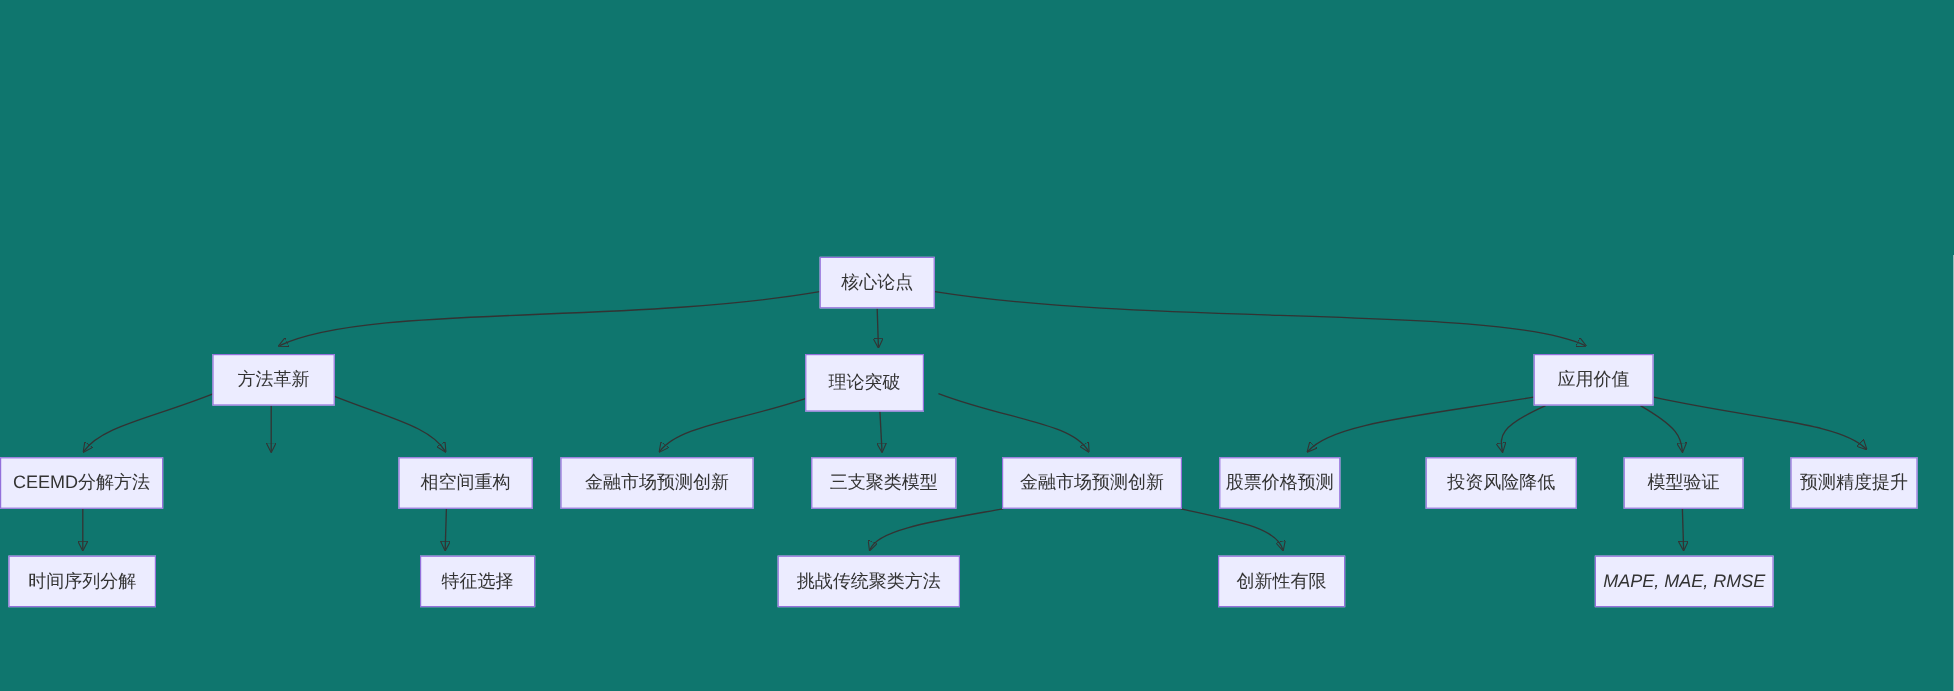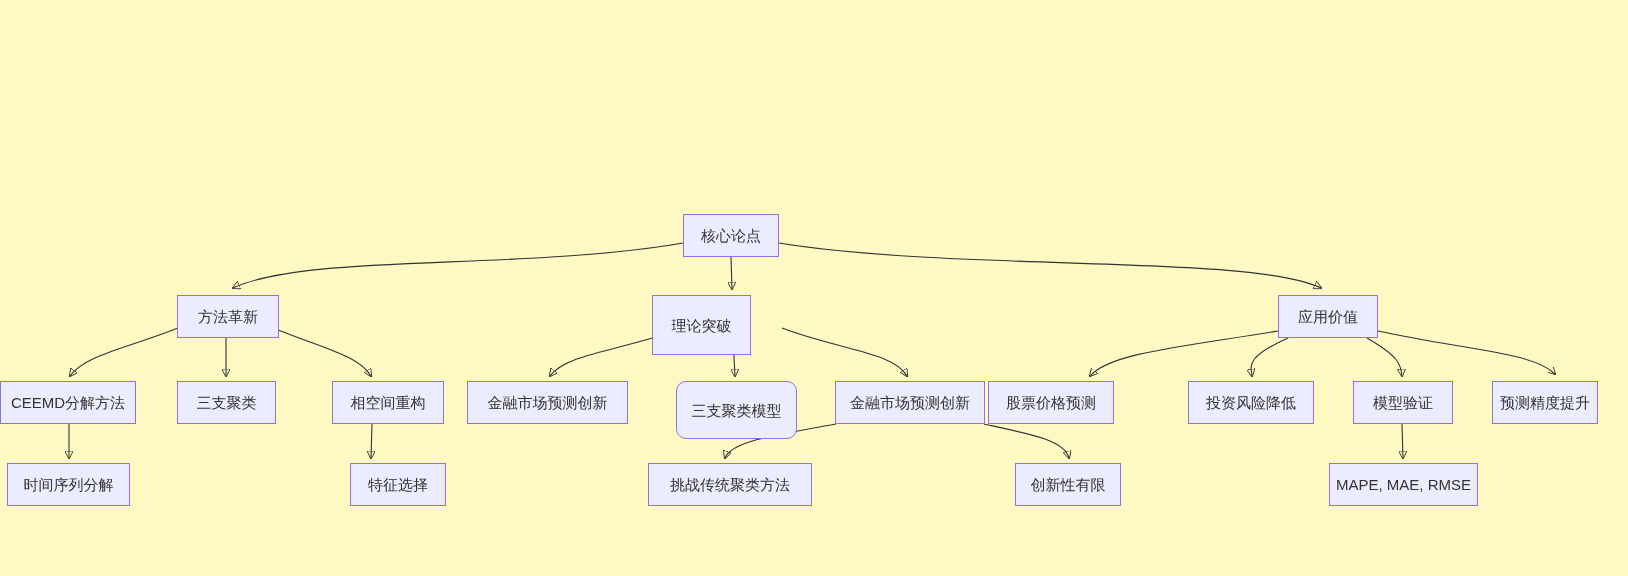--- a/index.html
+++ b/index.html
@@ -5,21 +5,21 @@
   html, body {
     margin: 0;
     padding: 0;
     background: #ffffff;
     font-family: "Liberation Sans", "DejaVu Sans", sans-serif;
   }
   .canvas {
     position: relative;
     width: 1628px;
     height: 576px;
-    background: #fef9c3;
+    background: #0f766e;
     overflow: hidden;
   }
   .edges {
     position: absolute;
     left: 0;
     top: 0;
     width: 1628px;
     height: 576px;
   }
   .edges path {
@@ -72,65 +72,62 @@
     <path marker-end="url(#arrow)" d="M 984 424 C 1030 434, 1064 440, 1069 458"></path>
     <path marker-end="url(#arrow)" d="M 1402 424 L 1403 458"></path>
   </svg>
 
   <div class="node" style="left:683px;  top:214px; width:96px;  height:43px;">
       <span>核心论点</span>
     </div>
   <div class="node" style="left:177px;  top:295px; width:102px;  height:43px;">
       <span>方法革新</span>
     </div>
-  <div class="node" style="left:652px;  top:295px; width:99px;  height:60px;">
+  <div class="node" style="left:671px;  top:295px; width:99px;  height:48px;font-family:Liberation Mono, monospace;">
       <span>理论突破</span>
     </div>
   <div class="node" style="left:1278px; top:295px; width:100px; height:43px;text-align:center;">
       <span>应用价值</span>
     </div>
   <div class="node" style="left:0;    top:381px; width:136px; height:43px;">
       <span>CEEMD分解方法</span>
     </div>
-  <div class="node" style="left:177px;  top:381px; width:99px;  height:43px;">
-      <span>三支聚类</span>
-    </div>
   <div class="node" style="left:316px;  top:381px; width:112px; height:43px;margin-left:16px;">
       <span>相空间重构</span>
     </div>
   <div class="node" style="left:467px;  top:381px; width:161px; height:43px;">
       <span>金融市场预测创新</span>
     </div>
-  <div class="node" style="left:676px;  top:381px; width:121px; height:58px;border-radius:10px;">
+  <div class="node" style="left:676px;  top:381px; width:121px; height:43px;">
       <span>三支聚类模型</span>
     </div>
   <div class="node" style="left:835px; top:381px; width:150px; height:43px;">
       <span>金融市场预测创新</span>
     </div>
-  <div class="node" style="left:988px; top:381px; width:126px; height:43px;">
+  <div class="node" style="left:1016px; top:381px; width:101px; height:43px;">
       <span>股票价格预测</span>
     </div>
   <div class="node" style="left:1353px; top:381px; width:100px; height:43px;">
       <span>模型验证</span>
     </div>
   <div class="node" style="left:1188px; top:381px; width:126px; height:43px;">
       <span>投资风险降低</span>
     </div>
   <div class="node" style="left:1492px; top:381px; width:106px; height:43px;">
       <span>预测精度提升</span>
     </div>
   <div class="node" style="left:7px;    top:463px; width:123px; height:43px;">
       <span>时间序列分解</span>
     </div>
   <div class="node" style="left:322px;  top:463px; width:96px;  height:43px;margin-left:28px;">
       <span>特征选择</span>
     </div>
-  <div class="node" style="left:648px;  top:463px; width:164px; height:43px;">
+  <div class="node" style="left:648px;  top:463px; width:152px; height:43px;">
       <span>挑战传统聚类方法</span>
     </div>
   <div class="node" style="left:1015px; top:463px; width:106px; height:43px;">
       <span>创新性有限</span>
     </div>
-  <div class="node" style="left:1329px; top:463px; width:149px; height:43px;">
+  <div class="node" style="left:1329px; top:463px; width:149px; height:43px;font-style:italic;">
       <span>MAPE, MAE, RMSE</span>
     </div>
 
 </div>
 
 </body></html>

